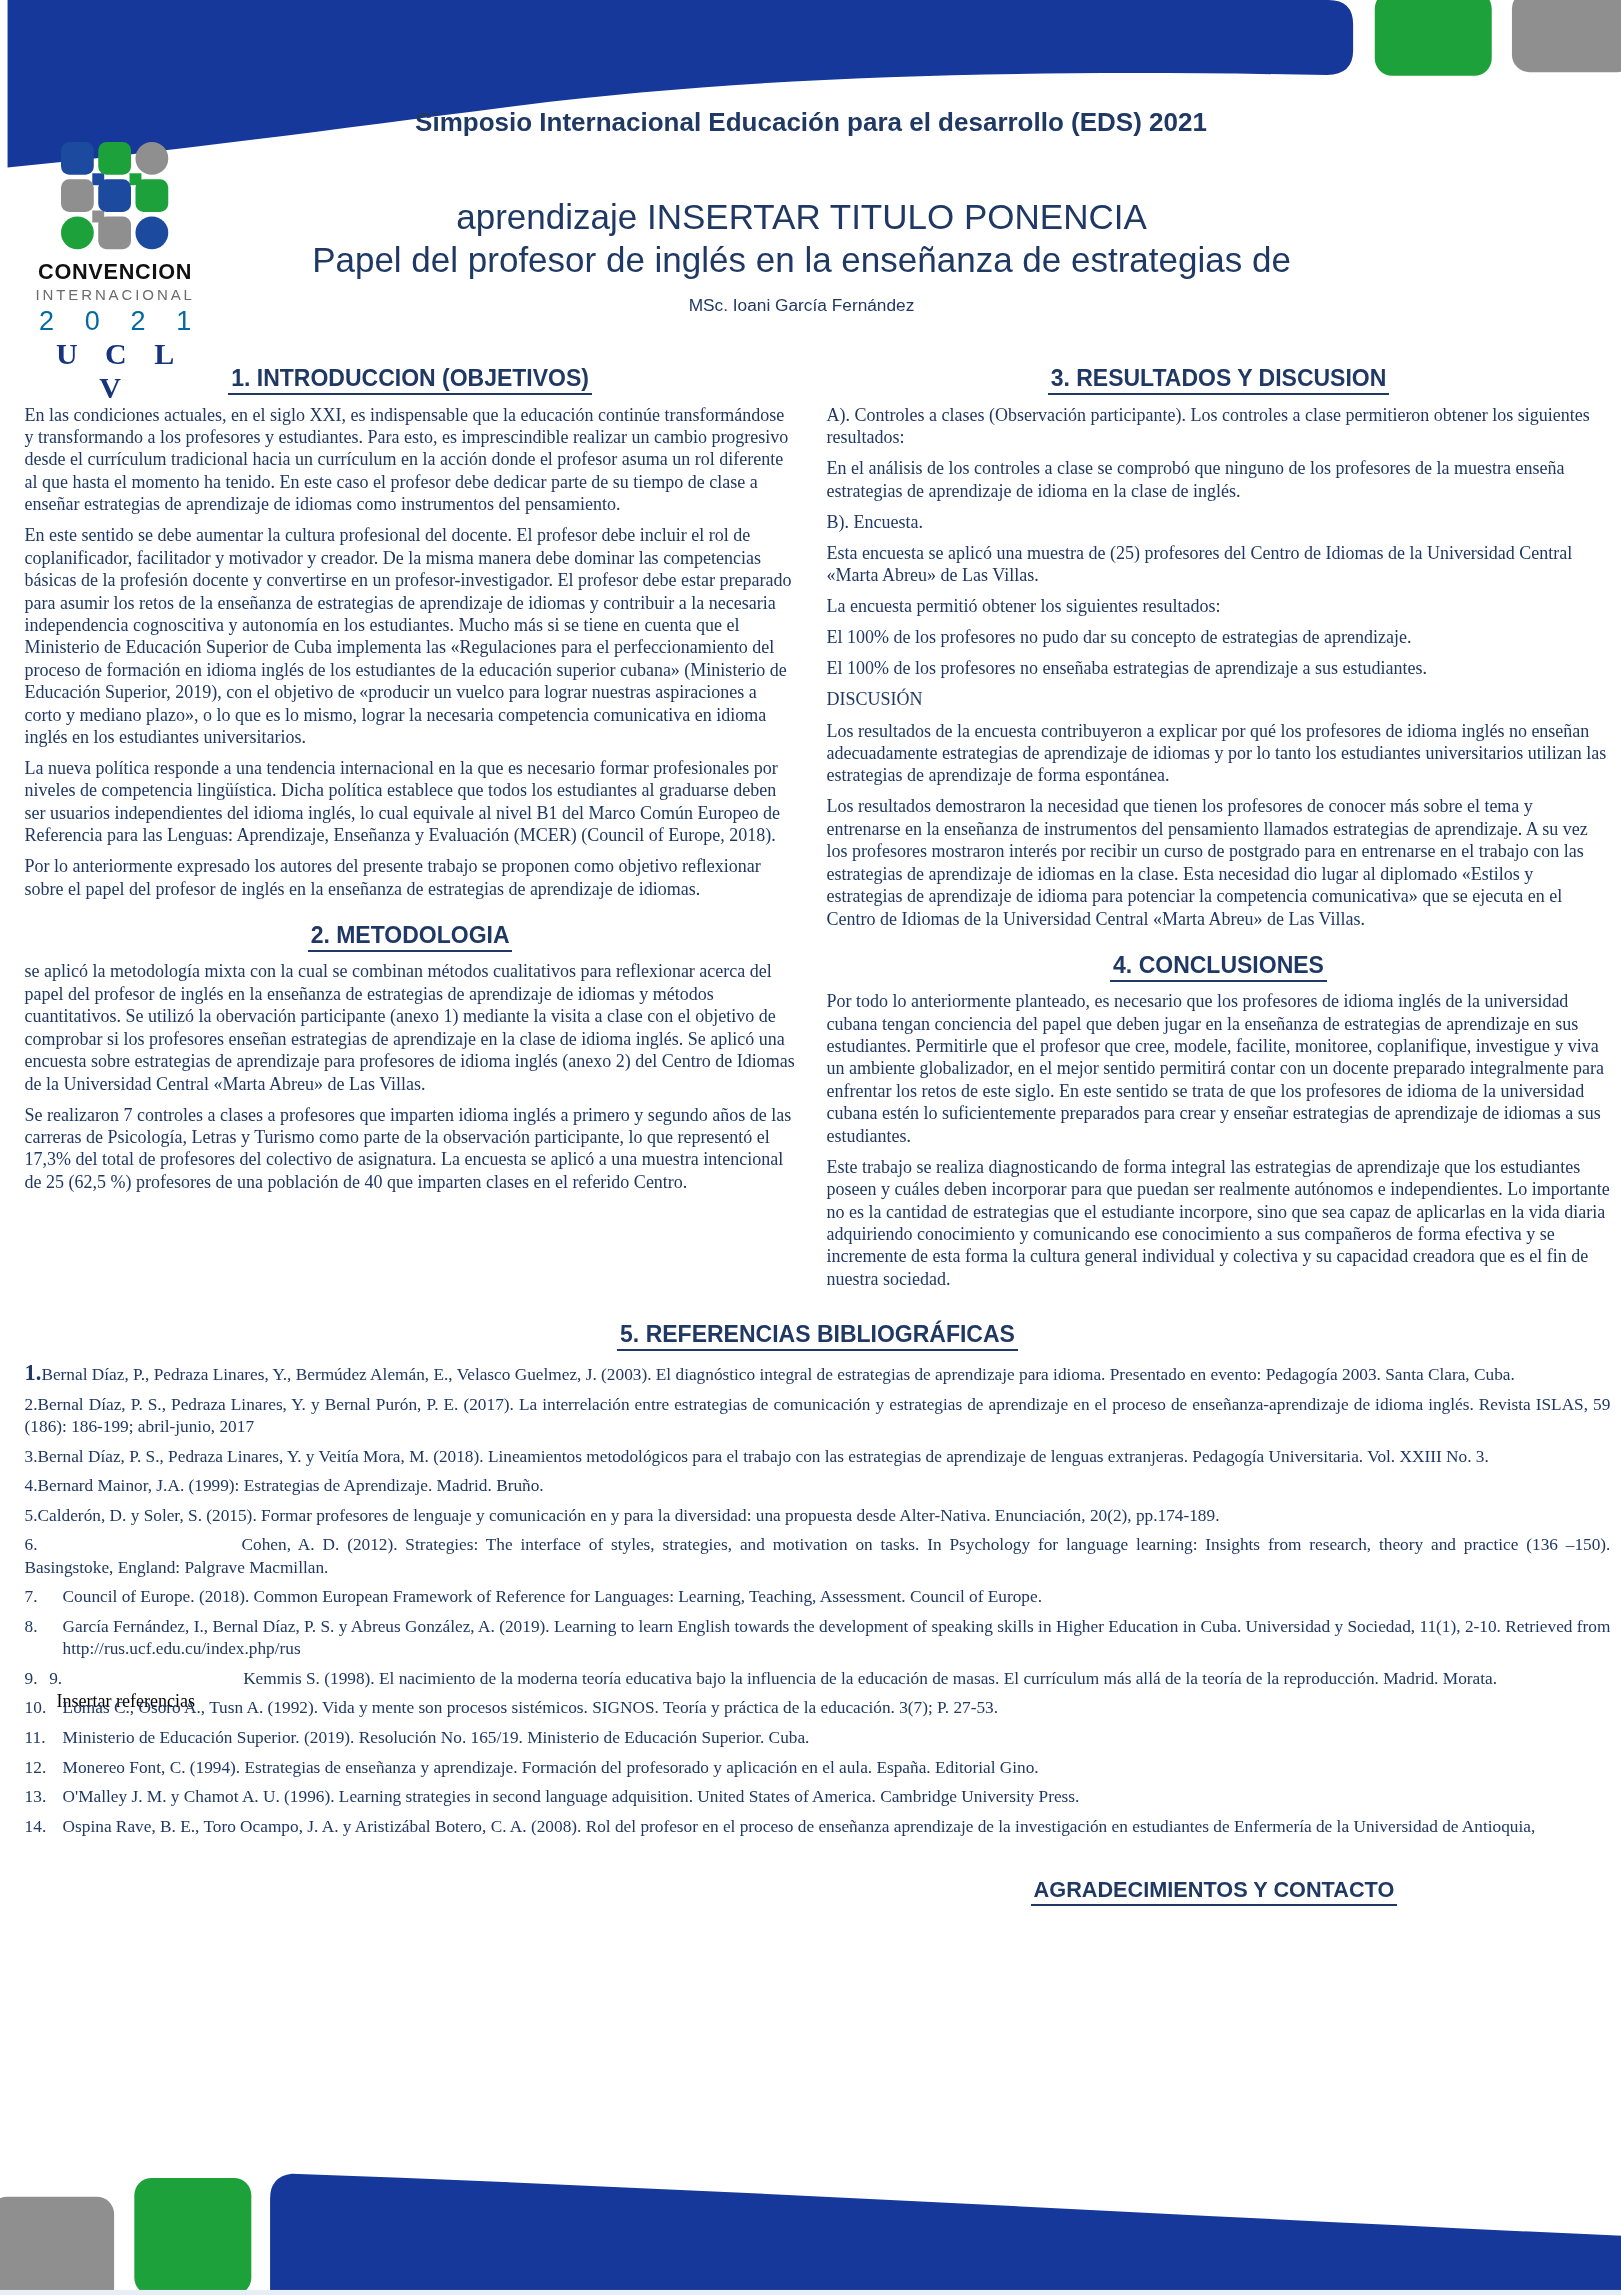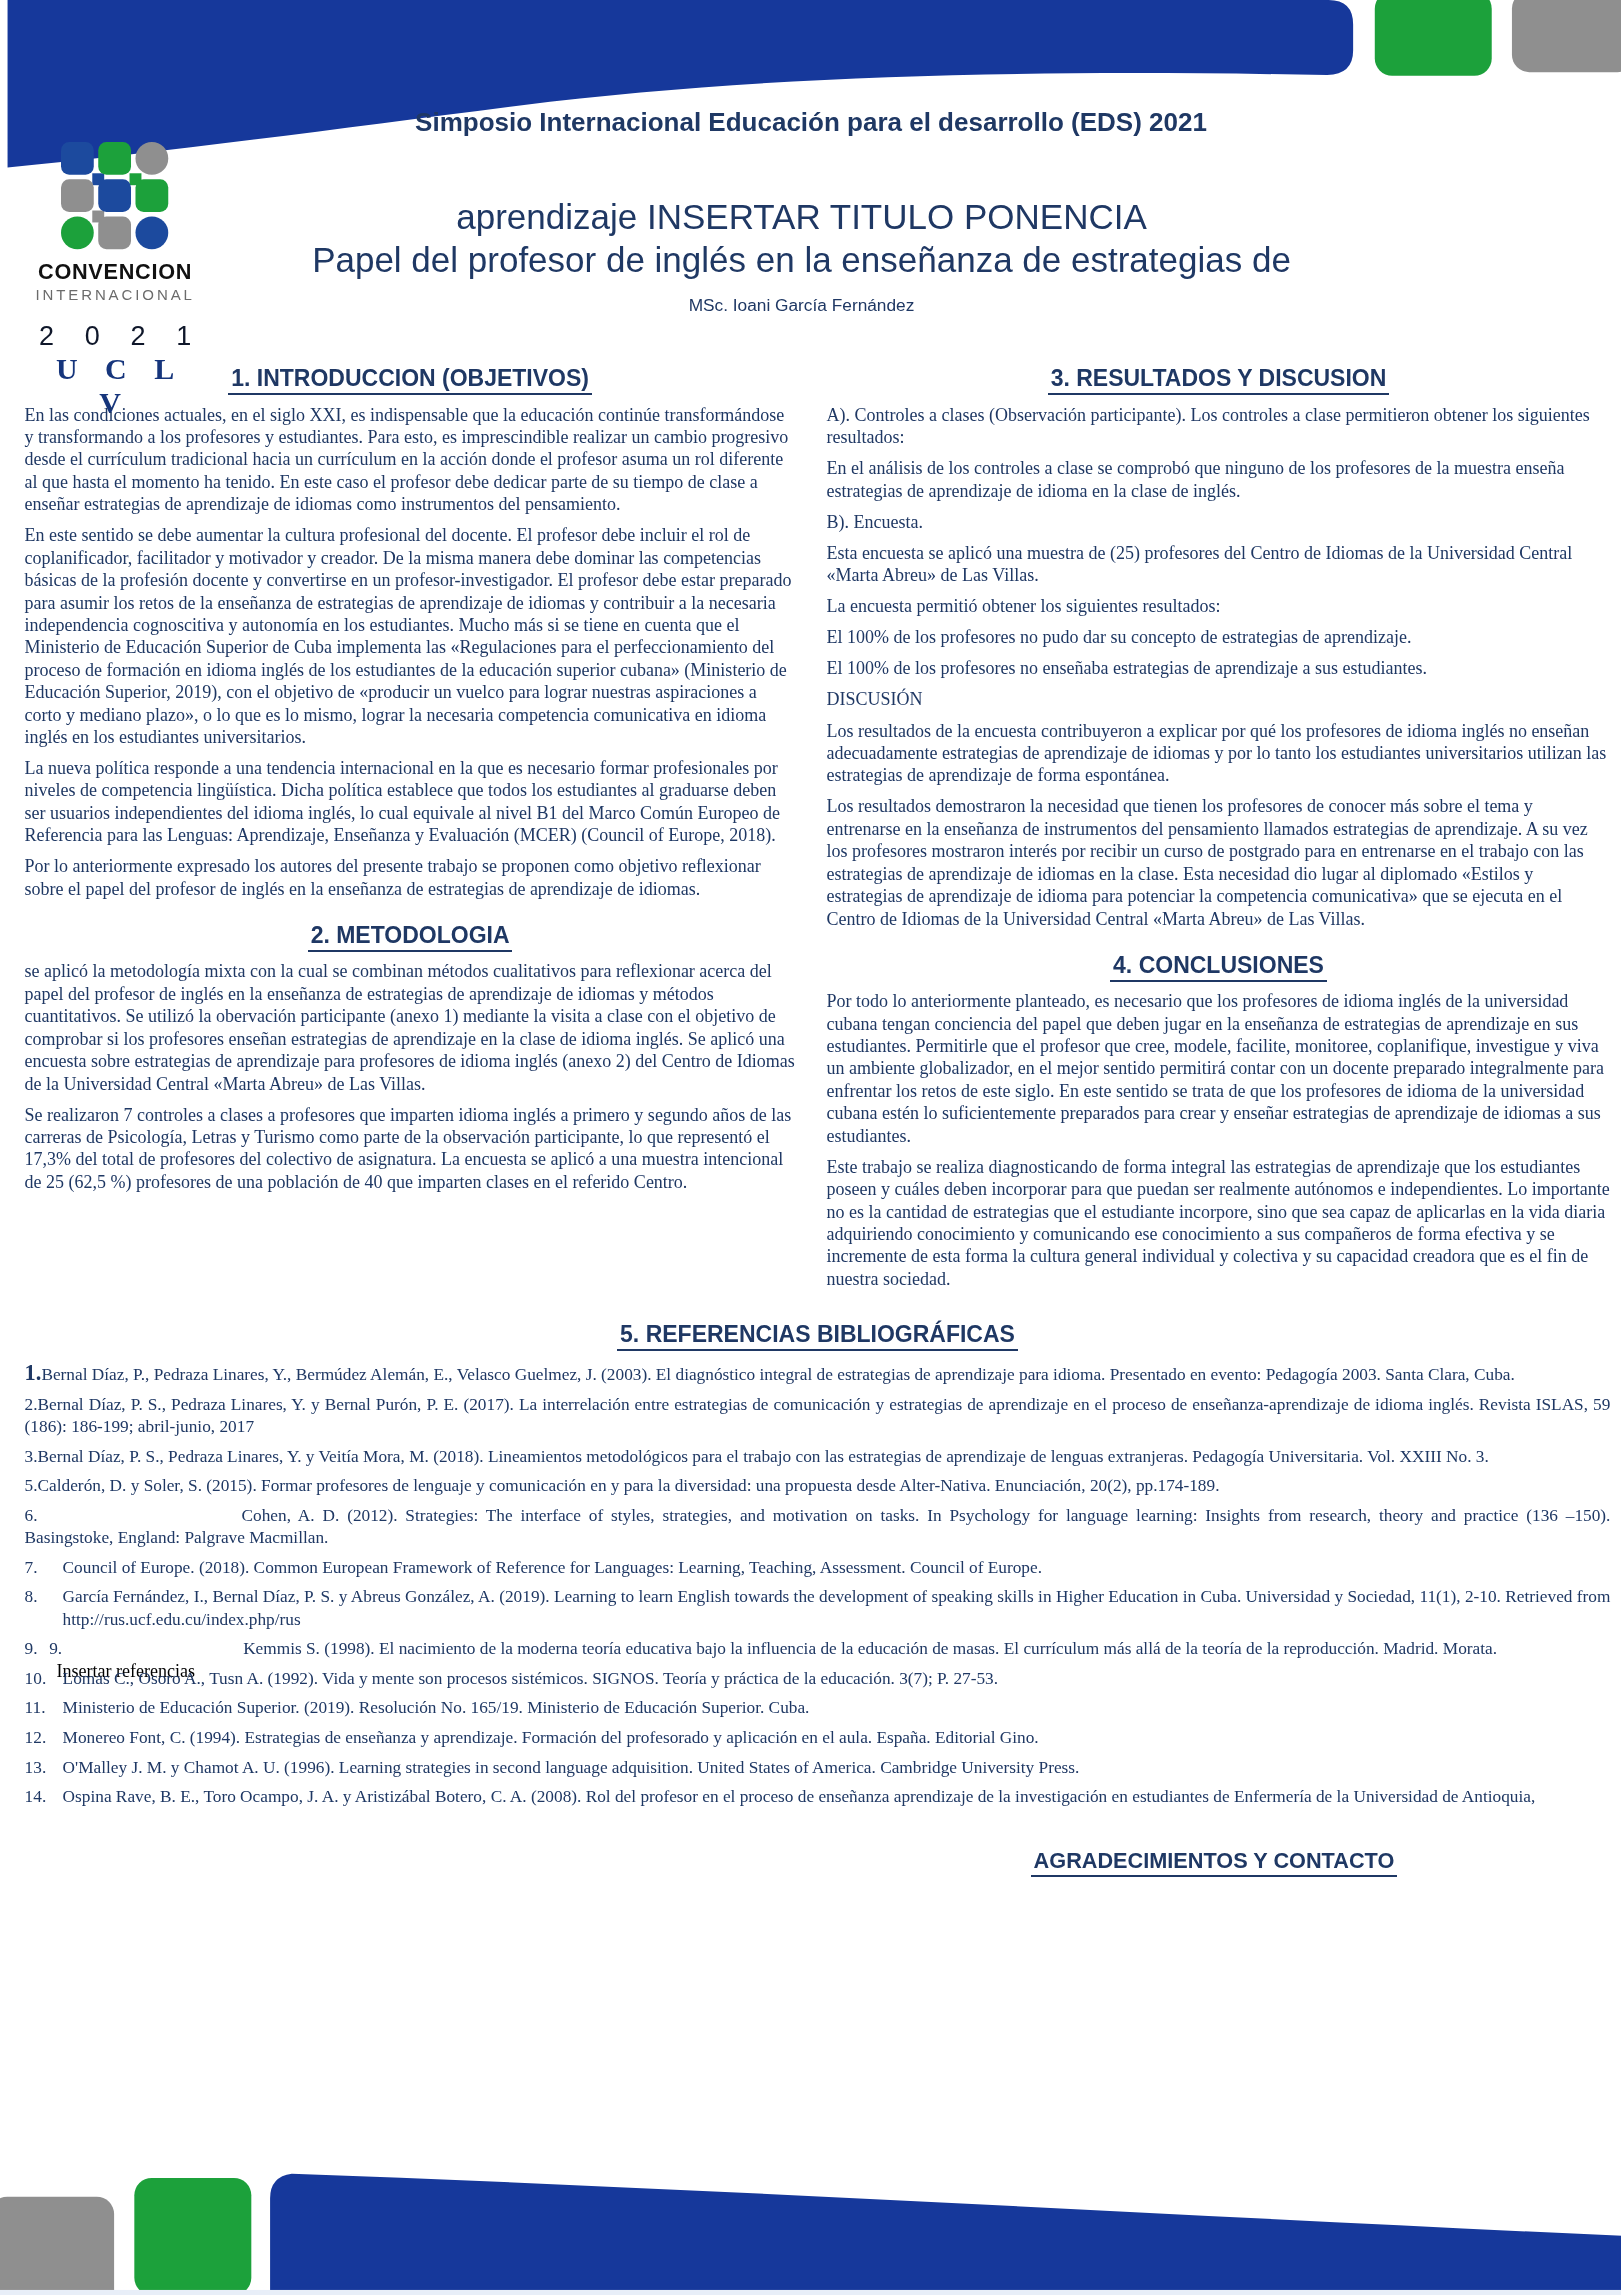--- a/index.html
+++ b/index.html
@@ -12,21 +12,21 @@
   }
   .svg-abs{position:absolute;left:0;pointer-events:none;}
   #header-graphic{top:0;}
   #footer-graphic{bottom:0;}
 
   
   .logo-block{position:absolute;left:24.6px;top:142px;width:181px;text-align:center;}
   .logo-grid{display:block;margin:0 auto;width:108px;height:108px;}
   .logo-conv{font-family:"Liberation Sans",sans-serif;font-weight:700;font-size:21.7px;color:#111;letter-spacing:0.7px;margin-top:8.7px;}
   .logo-intl{font-family:"Liberation Sans",sans-serif;font-size:15px;color:#6b6b6b;letter-spacing:2.9px;margin-top:1.4px;}
-  .logo-year{font-family:"Liberation Sans",sans-serif;font-size:27px;color:#0f172a;letter-spacing:11.6px;margin-top:18px;text-indent:11.6px;}
+  .logo-year{font-family:"Liberation Sans",sans-serif;font-size:27px;color:#0369a1;letter-spacing:11.6px;margin-top:3px;text-indent:11.6px;}
   .logo-uclv{font-family:"Liberation Serif",serif;font-weight:700;font-size:30px;color:#16357C;letter-spacing:10px;margin-top:0px;text-indent:10px;}
 
   
   .symposium-title{
     position:absolute;top:107px;left:0;width:100%;text-align:center;
     font-family:"Liberation Sans",sans-serif;font-weight:700;font-size:26px;color:#1F3864;
   }
   .poster-title{
     position:absolute;top:196px;left:202px;width:1199px;text-align:center;
     font-family:"Liberation Sans",sans-serif;font-weight:400;font-size:35px;line-height:1.22;color:#1F3864;
@@ -167,20 +167,21 @@
   </div>
 
   <div class="refs">
     <h2 class="sec">
       <span class="ul">5. REFERENCIAS BIBLIOGRÁFICAS</span>
     </h2>
     <div id="ref-list">
         <div class="ref-item ref-bignum"><span class="ref-num">1.</span><span class="ref-text">Bernal Díaz, P., Pedraza Linares, Y., Bermúdez Alemán, E., Velasco Guelmez, J. (2003). El diagnóstico integral de estrategias de aprendizaje para idioma. Presentado en evento: Pedagogía 2003. Santa Clara, Cuba.</span></div>
         <div class="ref-item"><span class="ref-num">2.</span><span class="ref-text">Bernal Díaz, P. S., Pedraza Linares, Y. y Bernal Purón, P. E. (2017). La interrelación entre estrategias de comunicación y estrategias de aprendizaje en el proceso de enseñanza-aprendizaje de idioma inglés. Revista ISLAS, 59 (186): 186-199; abril-junio, 2017</span></div>
         <div class="ref-item"><span class="ref-num">3.</span><span class="ref-text">Bernal Díaz, P. S., Pedraza Linares, Y. y Veitía Mora, M. (2018). Lineamientos metodológicos para el trabajo con las estrategias de aprendizaje de lenguas extranjeras. Pedagogía Universitaria. Vol. XXIII No. 3.</span></div>
+        <div class="ref-item"><span class="ref-num">4.</span><span class="ref-text">Bernard Mainor, J.A. (1999): Estrategias de Aprendizaje. Madrid. Bruño.</span></div>
         <div class="ref-item"><span class="ref-num">5.</span><span class="ref-text">Calderón, D. y Soler, S. (2015). Formar profesores de lenguaje y comunicación en y para la diversidad: una propuesta desde Alter-Nativa. Enunciación, 20(2), pp.174-189.</span></div>
         <div class="ref-item ref-tab"><span class="ref-num">6.</span><span class="ref-text">Cohen, A. D. (2012). Strategies: The interface of styles, strategies, and motivation on tasks. In Psychology for language learning: Insights from research, theory and practice (136 –150). Basingstoke, England: Palgrave Macmillan.</span></div>
         <div class="ref-item ref-hang">
           <span class="ref-num">7.</span>
           <span class="ref-text">Council of Europe. (2018). Common European Framework of Reference for Languages: Learning, Teaching, Assessment. Council of Europe.</span>
         </div>
         <div class="ref-item ref-hang">
           <span class="ref-num">8.</span>
           <span class="ref-text">García Fernández, I., Bernal Díaz, P. S. y Abreus González, A. (2019). Learning to learn English towards the development of speaking skills in Higher Education in Cuba. Universidad y Sociedad, 11(1), 2-10. Retrieved from http://rus.ucf.edu.cu/index.php/rus</span>
         </div>

